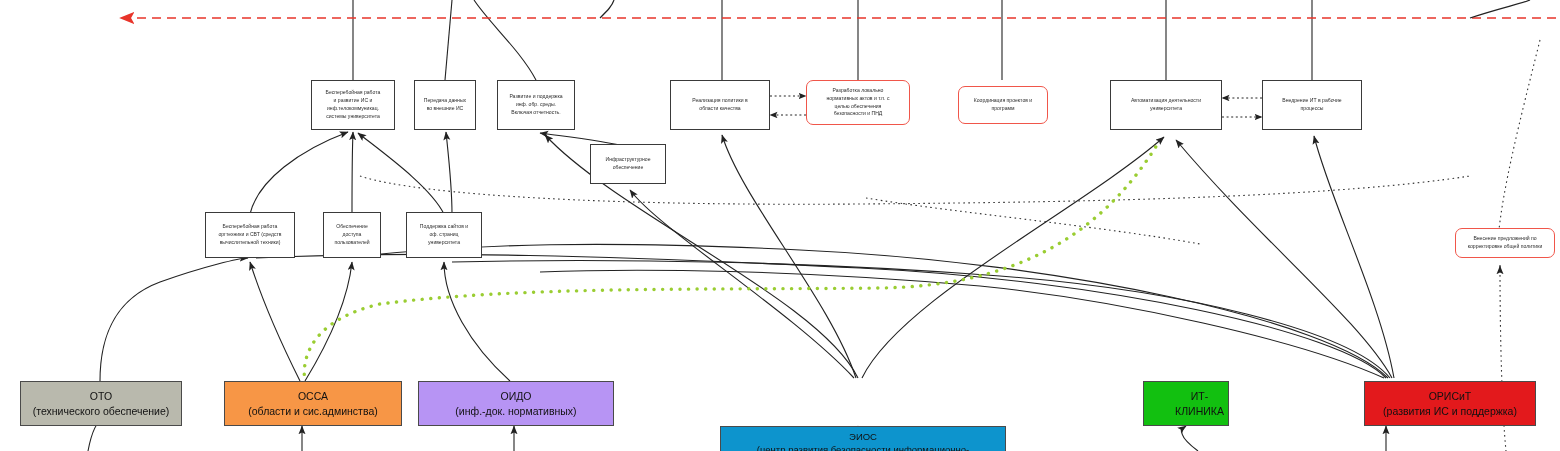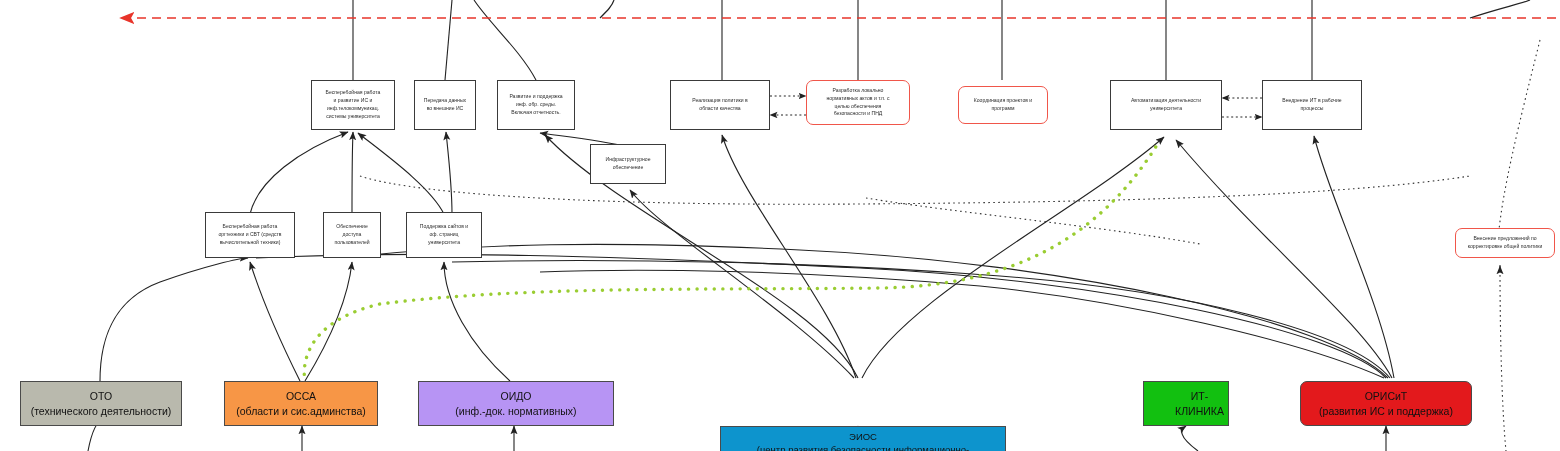--- a/index.html
+++ b/index.html
@@ -187,37 +187,37 @@
     <span class="lbl">Инфраструктурное
 обеспечение</span>
   </div>
 
   <div class="node proc red" style="left:1455px;top:228px;width:100px;height:30px;">
     <span class="lbl">Внесение предложений по
 корректировке общей политики</span>
   </div>
 
   <div class="node dept gray" style="left:20px;top:381px;width:162px;height:45px;">
-    <span class="lbl"><span>ОТО</span><br><span>(технического деятельности)</span></span>
-  </div>
-
-  <div class="node dept orange" style="left:224px;top:381px;width:154px;height:45px;">
+    <span class="lbl"><span>ОТО</span><br><span>(технического обеспечение)</span></span>
+  </div>
+
+  <div class="node dept orange" style="left:224px;top:381px;width:178px;height:45px;">
     <span class="lbl"><span>ОССА</span><br><span>(области и сис.админства)</span></span>
   </div>
 
   <div class="node dept purple" style="left:418px;top:381px;width:196px;height:45px;">
     <span class="lbl"><span>ОИДО</span><br><span>(инф.-док. нормативных)</span></span>
   </div>
 
   <div class="node dept blue small" style="left:720px;top:378px;width:286px;height:48px;">
     <span class="lbl"><span>ЭИОС</span><br><span>(центр развития безопасности информационно-
 образовательной среды)</span></span>
   </div>
 
   <div class="node dept green" style="left:1143px;top:381px;width:86px;height:45px;">
     <span class="lbl"><span>ИТ-КЛИНИКА</span></span>
   </div>
 
-  <div class="node dept redbox" style="left:1300px;top:381px;width:172px;height:45px;border-radius:7px;">
+  <div class="node dept redbox" style="left:1364px;top:381px;width:172px;height:45px;">
     <span class="lbl"><span>ОРИСиТ</span><br><span>(развития ИС и поддержка)</span></span>
   </div>
 
 </div>
 
 </body></html>

